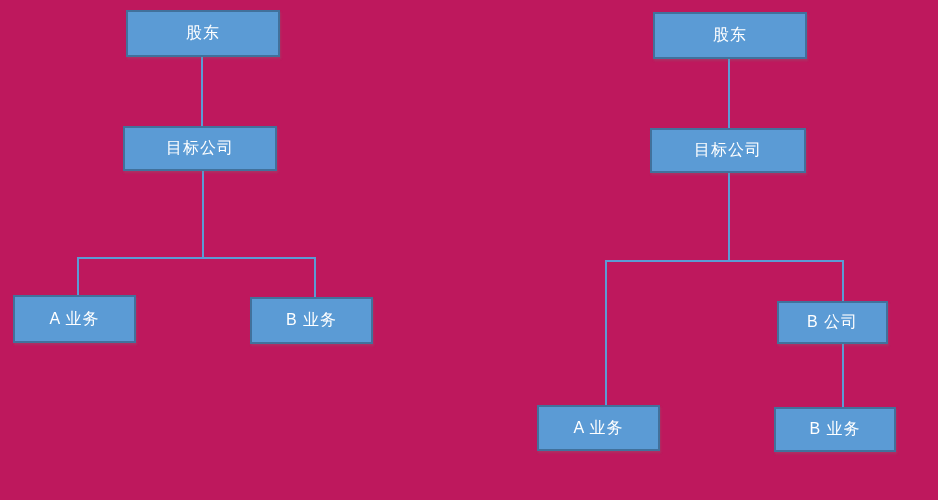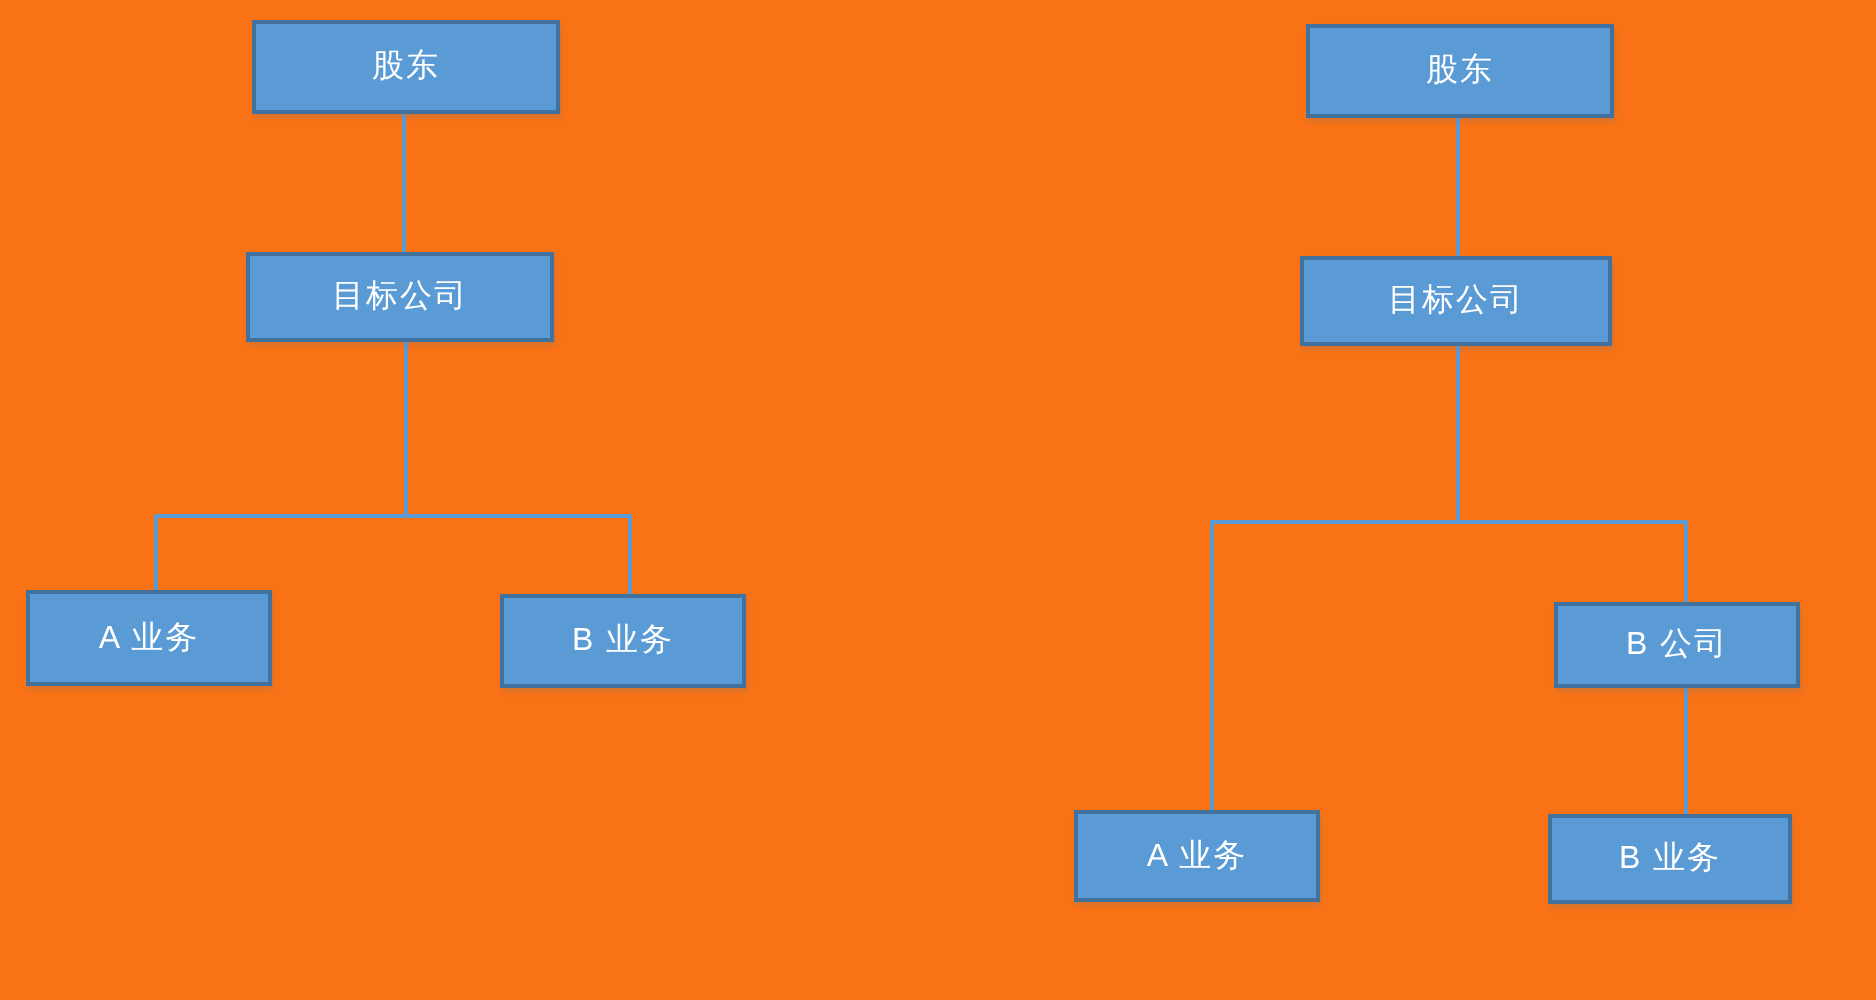--- a/index.html
+++ b/index.html
@@ -10,21 +10,21 @@
   }
   * { margin: 0; padding: 0; box-sizing: border-box; }
   html, body { background: #FFFFFF; }
   body {
     font-family: "Liberation Sans", "DejaVu Sans", sans-serif;
   }
   .canvas {
     position: relative;
     width: 938px;
     height: 500px;
-    background: #f97316;
+    background: #be185d;
     overflow: hidden;
   }
   .node {
     position: absolute;
     background: var(--box-fill);
     border: 2px solid var(--box-border);
     color: var(--node-text);
     display: flex;
     align-items: center;
     justify-content: center;
@@ -74,21 +74,21 @@
     <div class="conn conn-v" style="left:605px; top:260px; height:145px;"></div>
     <div class="conn conn-v" style="left:842px; top:260px; height:41px;"></div>
     <div class="conn conn-v" style="left:842px; top:344px; height:63px;"></div>
 
     <div class="node" style="left:653px; top:12px; width:154px; height:47px;">
       <span>股东</span>
     </div>
     <div class="node" style="left:650px; top:128px; width:156px; height:45px;">
       <span>目标公司</span>
     </div>
-    <div class="node" style="left:777px; top:301px; width:123px; height:43px;">
+    <div class="node" style="left:777px; top:301px; width:111px; height:43px;">
       <span>B 公司</span>
     </div>
     <div class="node" style="left:537px; top:405px; width:123px; height:46px;">
       <span>A 业务</span>
     </div>
     <div class="node" style="left:774px; top:407px; width:122px; height:45px;">
       <span>B 业务</span>
     </div>
   </div>
 

